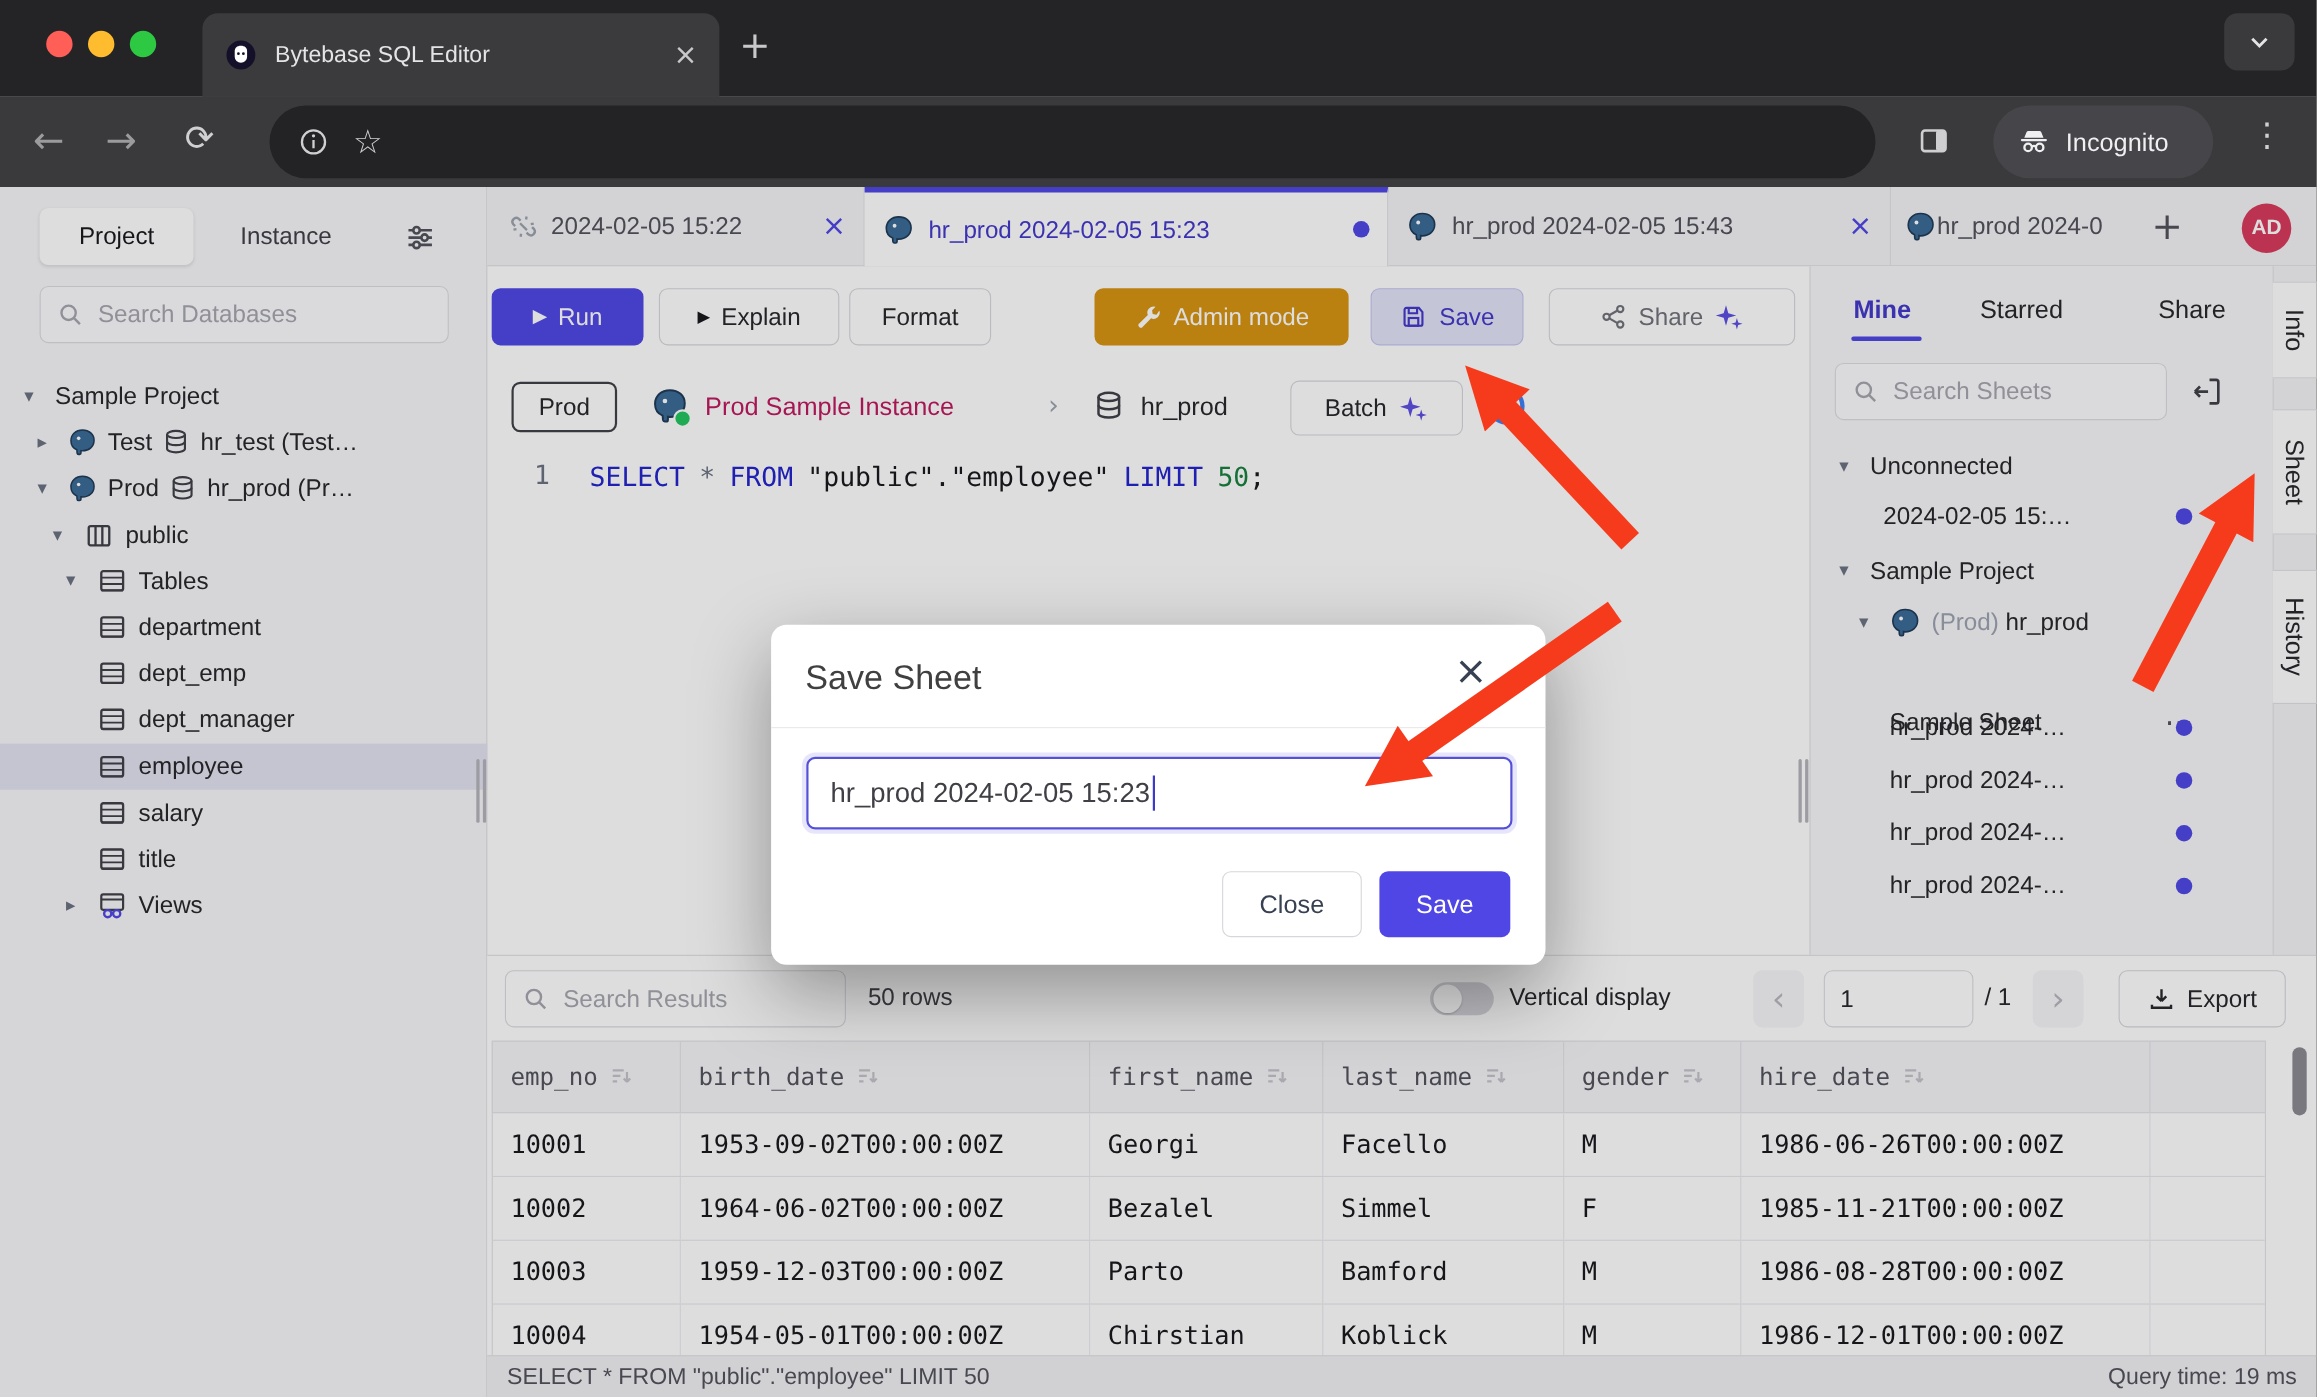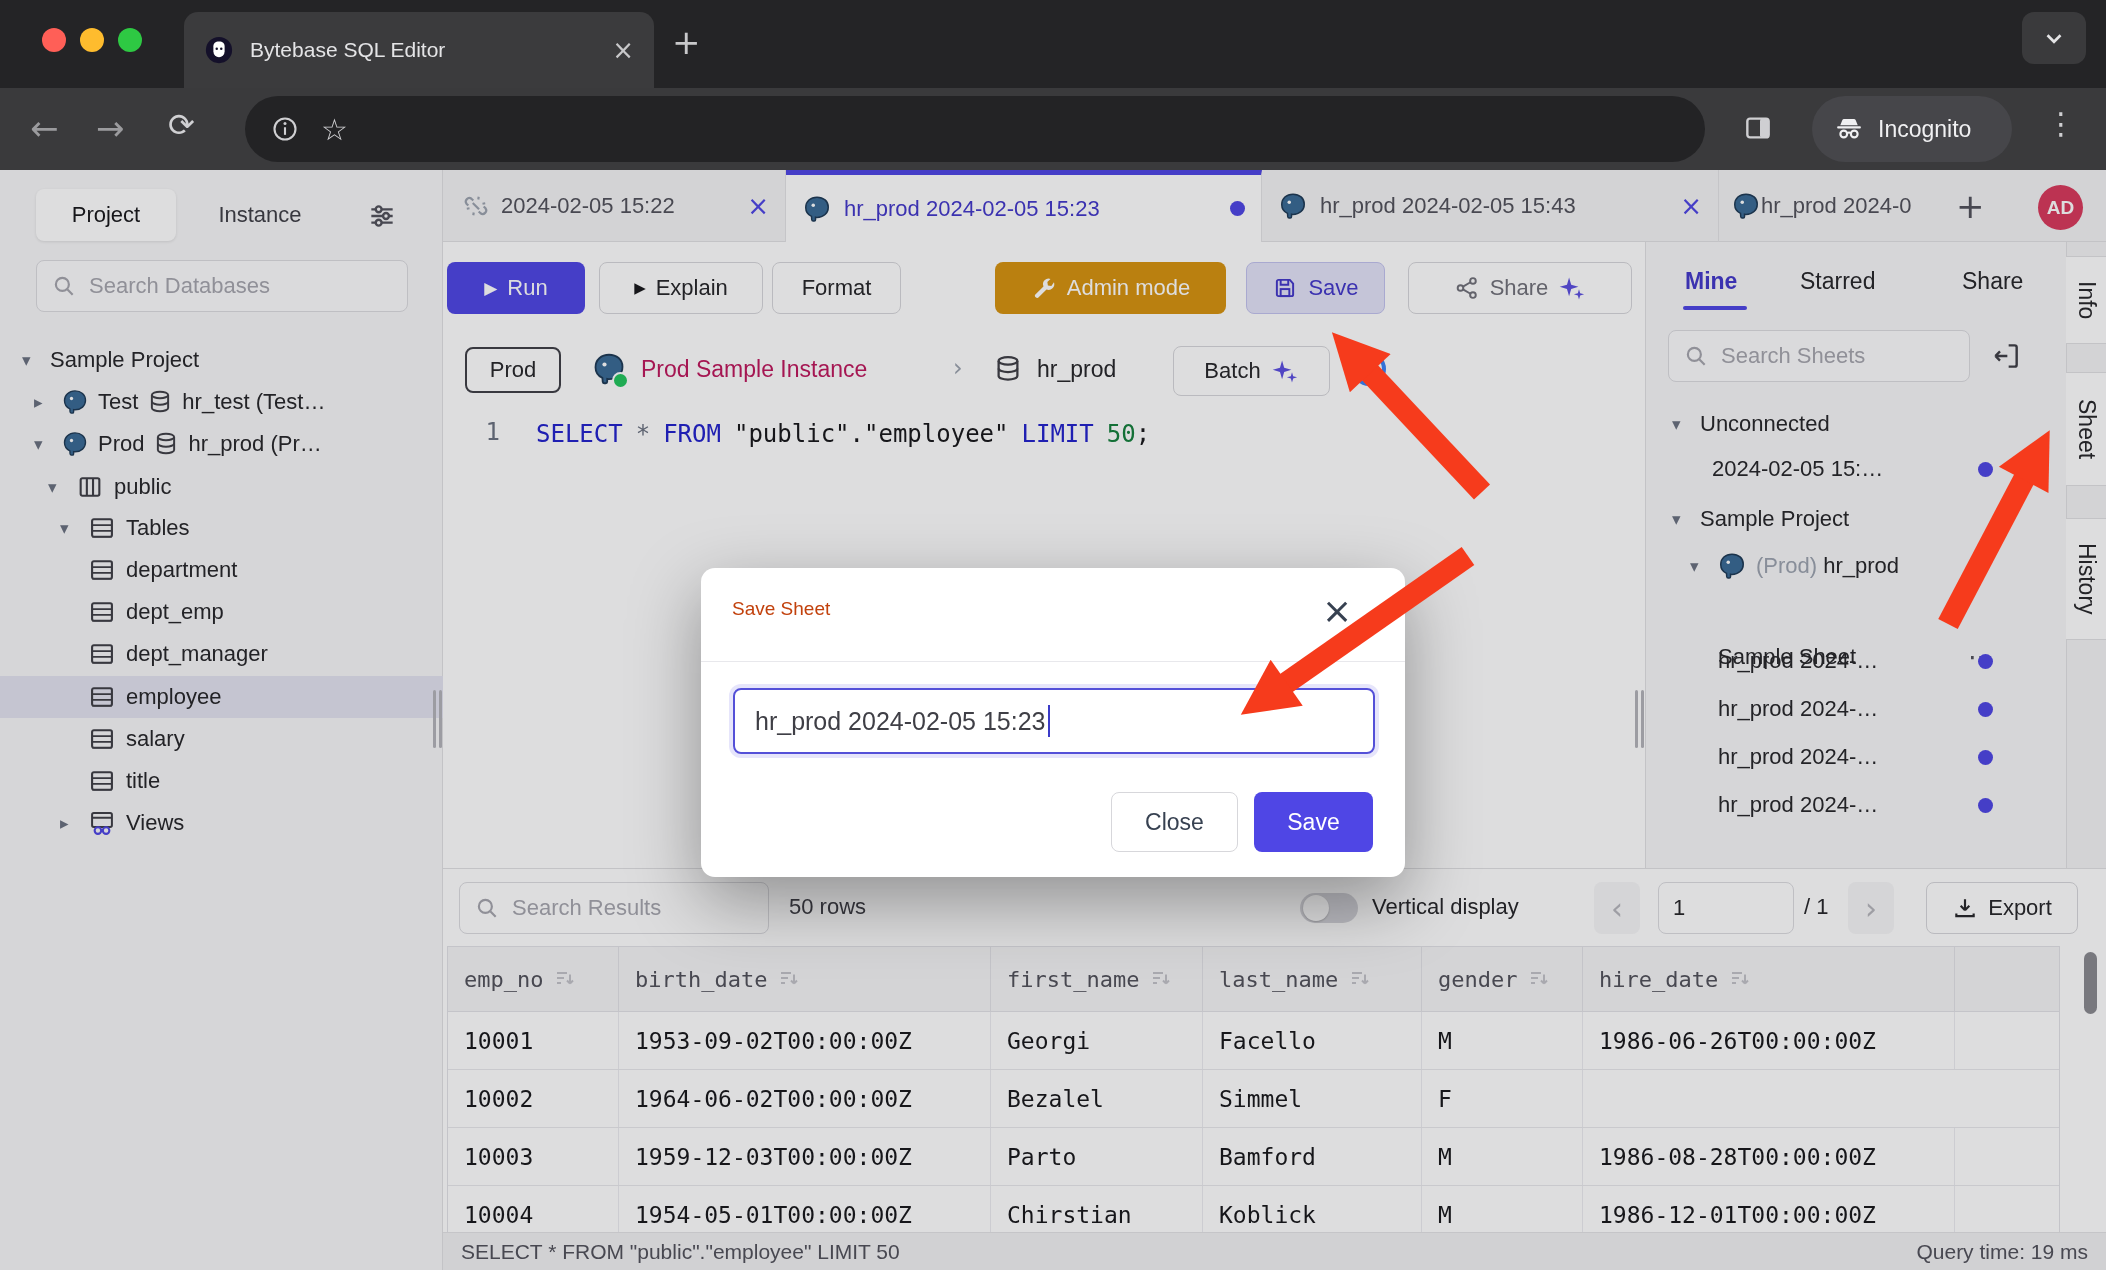--- a/index.html
+++ b/index.html
@@ -530,20 +530,21 @@
       <div class="bcell" style="width:161px;">M</div>
       <div class="bcell" style="width:372px;">1986-06-26T00:00:00Z</div>
       <div class="bcell" style="flex:1;border-right:none;"></div>
     </div>
     <div class="row mono" style="height:58px;border-bottom:1px solid #e8e8ec;box-sizing:border-box;">
       <div class="bcell" style="width:171px;">10002</div>
       <div class="bcell" style="width:372px;">1964-06-02T00:00:00Z</div>
       <div class="bcell" style="width:212px;">Bezalel</div>
       <div class="bcell" style="width:219px;">Simmel</div>
       <div class="bcell" style="width:161px;">F</div>
+      <div class="bcell" style="width:372px;">1985-11-21T00:00:00Z</div>
       <div class="bcell" style="flex:1;border-right:none;"></div>
     </div>
     <div class="row mono" style="height:58px;border-bottom:1px solid #e8e8ec;box-sizing:border-box;">
       <div class="bcell" style="width:171px;">10003</div>
       <div class="bcell" style="width:372px;">1959-12-03T00:00:00Z</div>
       <div class="bcell" style="width:212px;">Parto</div>
       <div class="bcell" style="width:219px;">Bamford</div>
       <div class="bcell" style="width:161px;">M</div>
       <div class="bcell" style="width:372px;">1986-08-28T00:00:00Z</div>
       <div class="bcell" style="flex:1;border-right:none;"></div>
@@ -561,21 +562,21 @@
   <div class="abs" style="left:2084px;top:952px;width:13px;height:62px;background:#8a8a90;border-radius:7px;"></div>
 
   <div class="abs row" style="left:443px;top:1232px;width:1663px;height:38px;background:#f1f1f3;border-top:1px solid #e3e3e6;box-sizing:border-box;padding:0 18px;justify-content:space-between;">
     <span class="tt" style="font-size:21px;color:#52525b;">SELECT * FROM "public"."employee" LIMIT 50</span>
     <span style="font-size:21px;color:#52525b;">Query time: 19 ms</span>
   </div>
 
   <div id="overlay"></div>
 
   <div id="modal" class="abs" style="left:701px;top:568px;width:704px;height:309px;background:#fff;border-radius:14px;box-shadow:0 24px 70px rgba(0,0,0,.35);">
-    <span style="position:absolute;left:31px;top:30px;font-size:19px;color:#c2410c;">Save Sheet</span>
+    <span style="position:absolute;left:31px;top:30px;font-size:31px;color:#404040;">Save Sheet</span>
     <span class="glyph" style="position:absolute;left:621px;top:22px;font-size:36px;color:#374151;">×</span>
     <div style="position:absolute;left:0;top:93px;width:704px;height:1px;background:#e8e8ec;"></div>
     <div class="row" style="position:absolute;left:32px;top:120px;width:642px;height:66px;border:2px solid #5450d8;border-radius:8px;box-sizing:border-box;box-shadow:0 0 0 4px rgba(79,70,229,.14);padding:0 20px;">
       <span style="font-size:25px;color:#3f3f46;white-space:nowrap;">hr_prod 2024-02-05 15:23</span>
       <span style="width:2px;height:32px;background:#3b3bc8;margin-left:2px;"></span>
     </div>
     <div class="btn" style="position:absolute;left:410px;top:224px;width:127px;height:60px;font-size:23px;color:#374151;">
       <span>Close</span>
     </div>
     <div class="btn" style="position:absolute;left:553px;top:224px;width:119px;height:60px;background:#4f46e5;border:none;">

